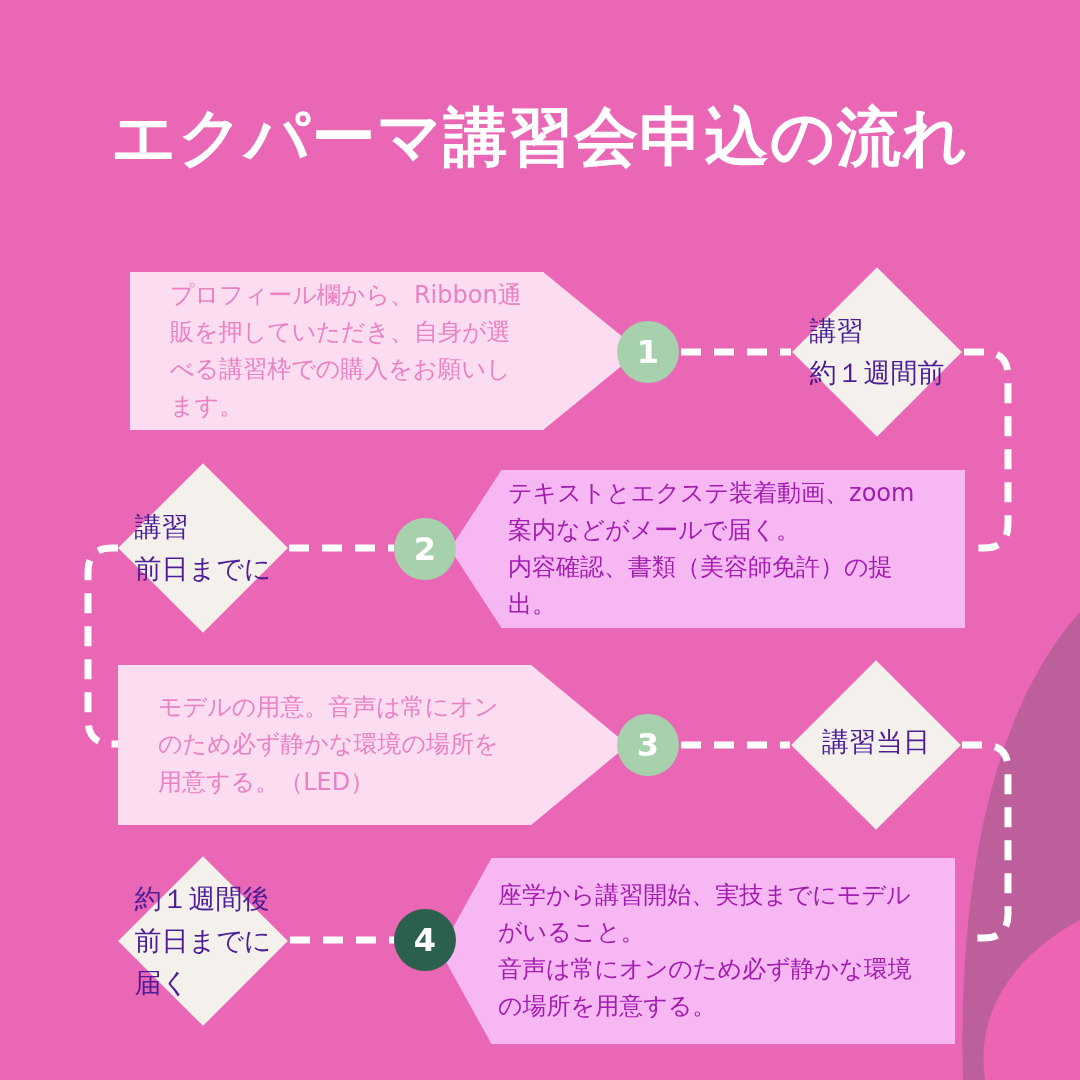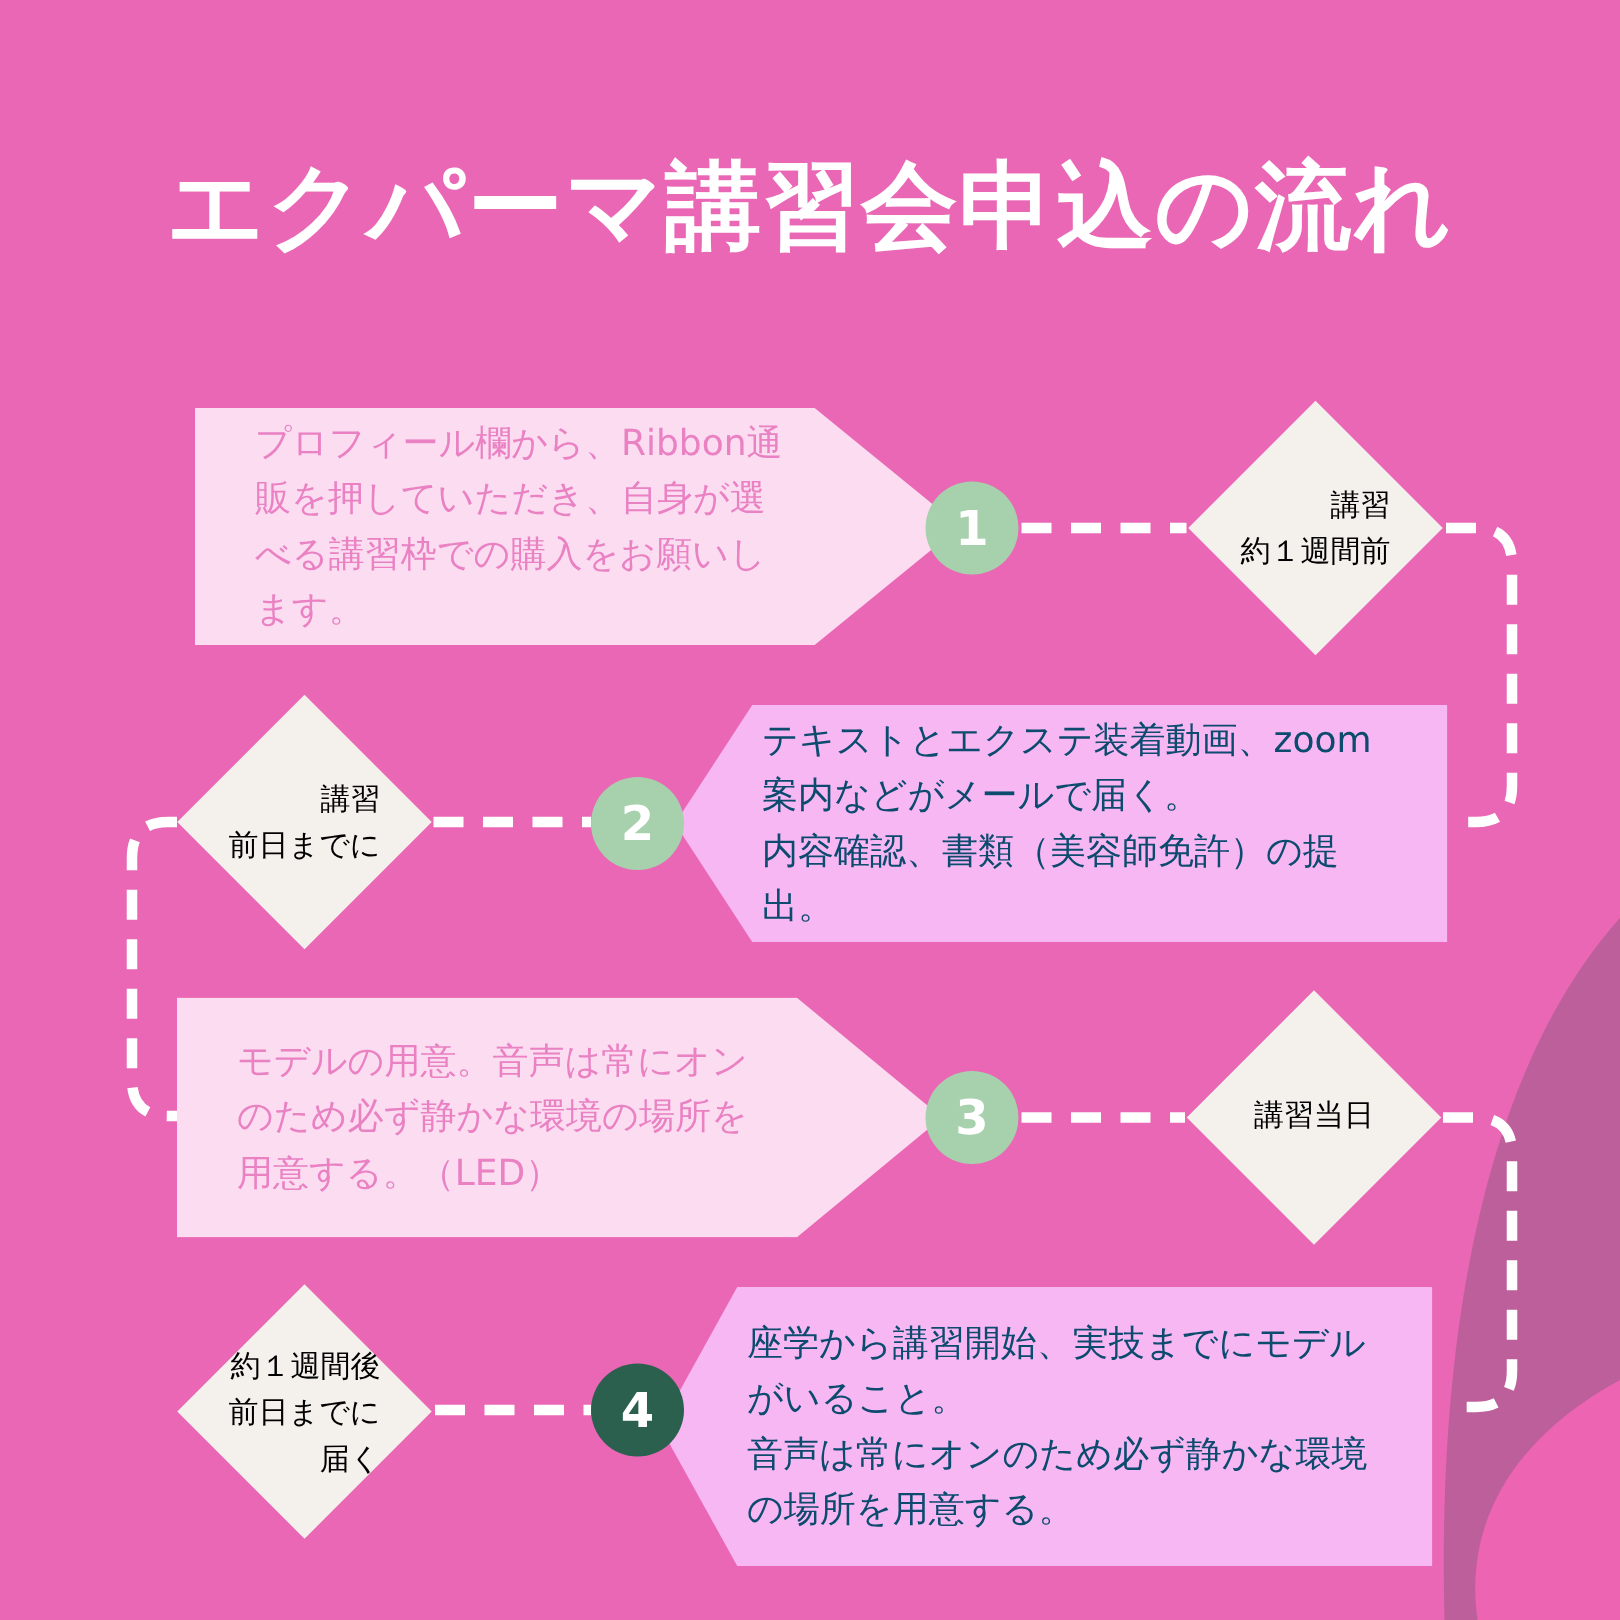--- a/index.html
+++ b/index.html
@@ -29,43 +29,43 @@
   }
   .arrow-left{
     background:#f7b7f3;
     clip-path:polygon(10% 0, 100% 0, 100% 100%, 10% 100%, 0 50%);
   }
   .box-text{
     font-size:24px;line-height:1.55;
     white-space:pre-line;
   }
   .text-pink{color:#e981c3;}
-  .text-white{color:#0c4a6e;}
+  .text-white{color:#a21caf;}
   .num-circle{
     position:absolute;z-index:3;
     width:62px;height:62px;border-radius:50%;
     display:flex;align-items:center;justify-content:center;
     color:#ffffff;font-size:32px;font-weight:700;
   }
   .green-light{background:#a7d1ac;}
   .green-dark{background:#2b604e;}
   .diamond{
     position:absolute;z-index:2;
     width:170px;height:170px;
     display:flex;align-items:center;justify-content:center;
   }
   .diamond-shape{
     position:absolute;left:50%;top:50%;
     width:120px;height:120px;
     transform:translate(-50%,-50%) rotate(45deg);
     background:#f4f1ec;
   }
   .diamond-label{
-    position:relative;text-align:right;
-    font-size:20px;line-height:1.55;color:#000000;
+    position:relative;text-align:left;
+    font-size:27px;line-height:1.55;color:#4c1d95;
     white-space:pre-line;
   }
 </style>
 </head>
 <body>
 
 <div class="canvas">
 
   <svg class="deco-svg" width="1080" height="1080" viewBox="0 0 1080 1080">
     <path d="M 1080 612 C 1005 695 957 850 963 1080 L 1080 1080 Z" fill="#bc5f9b"></path>

